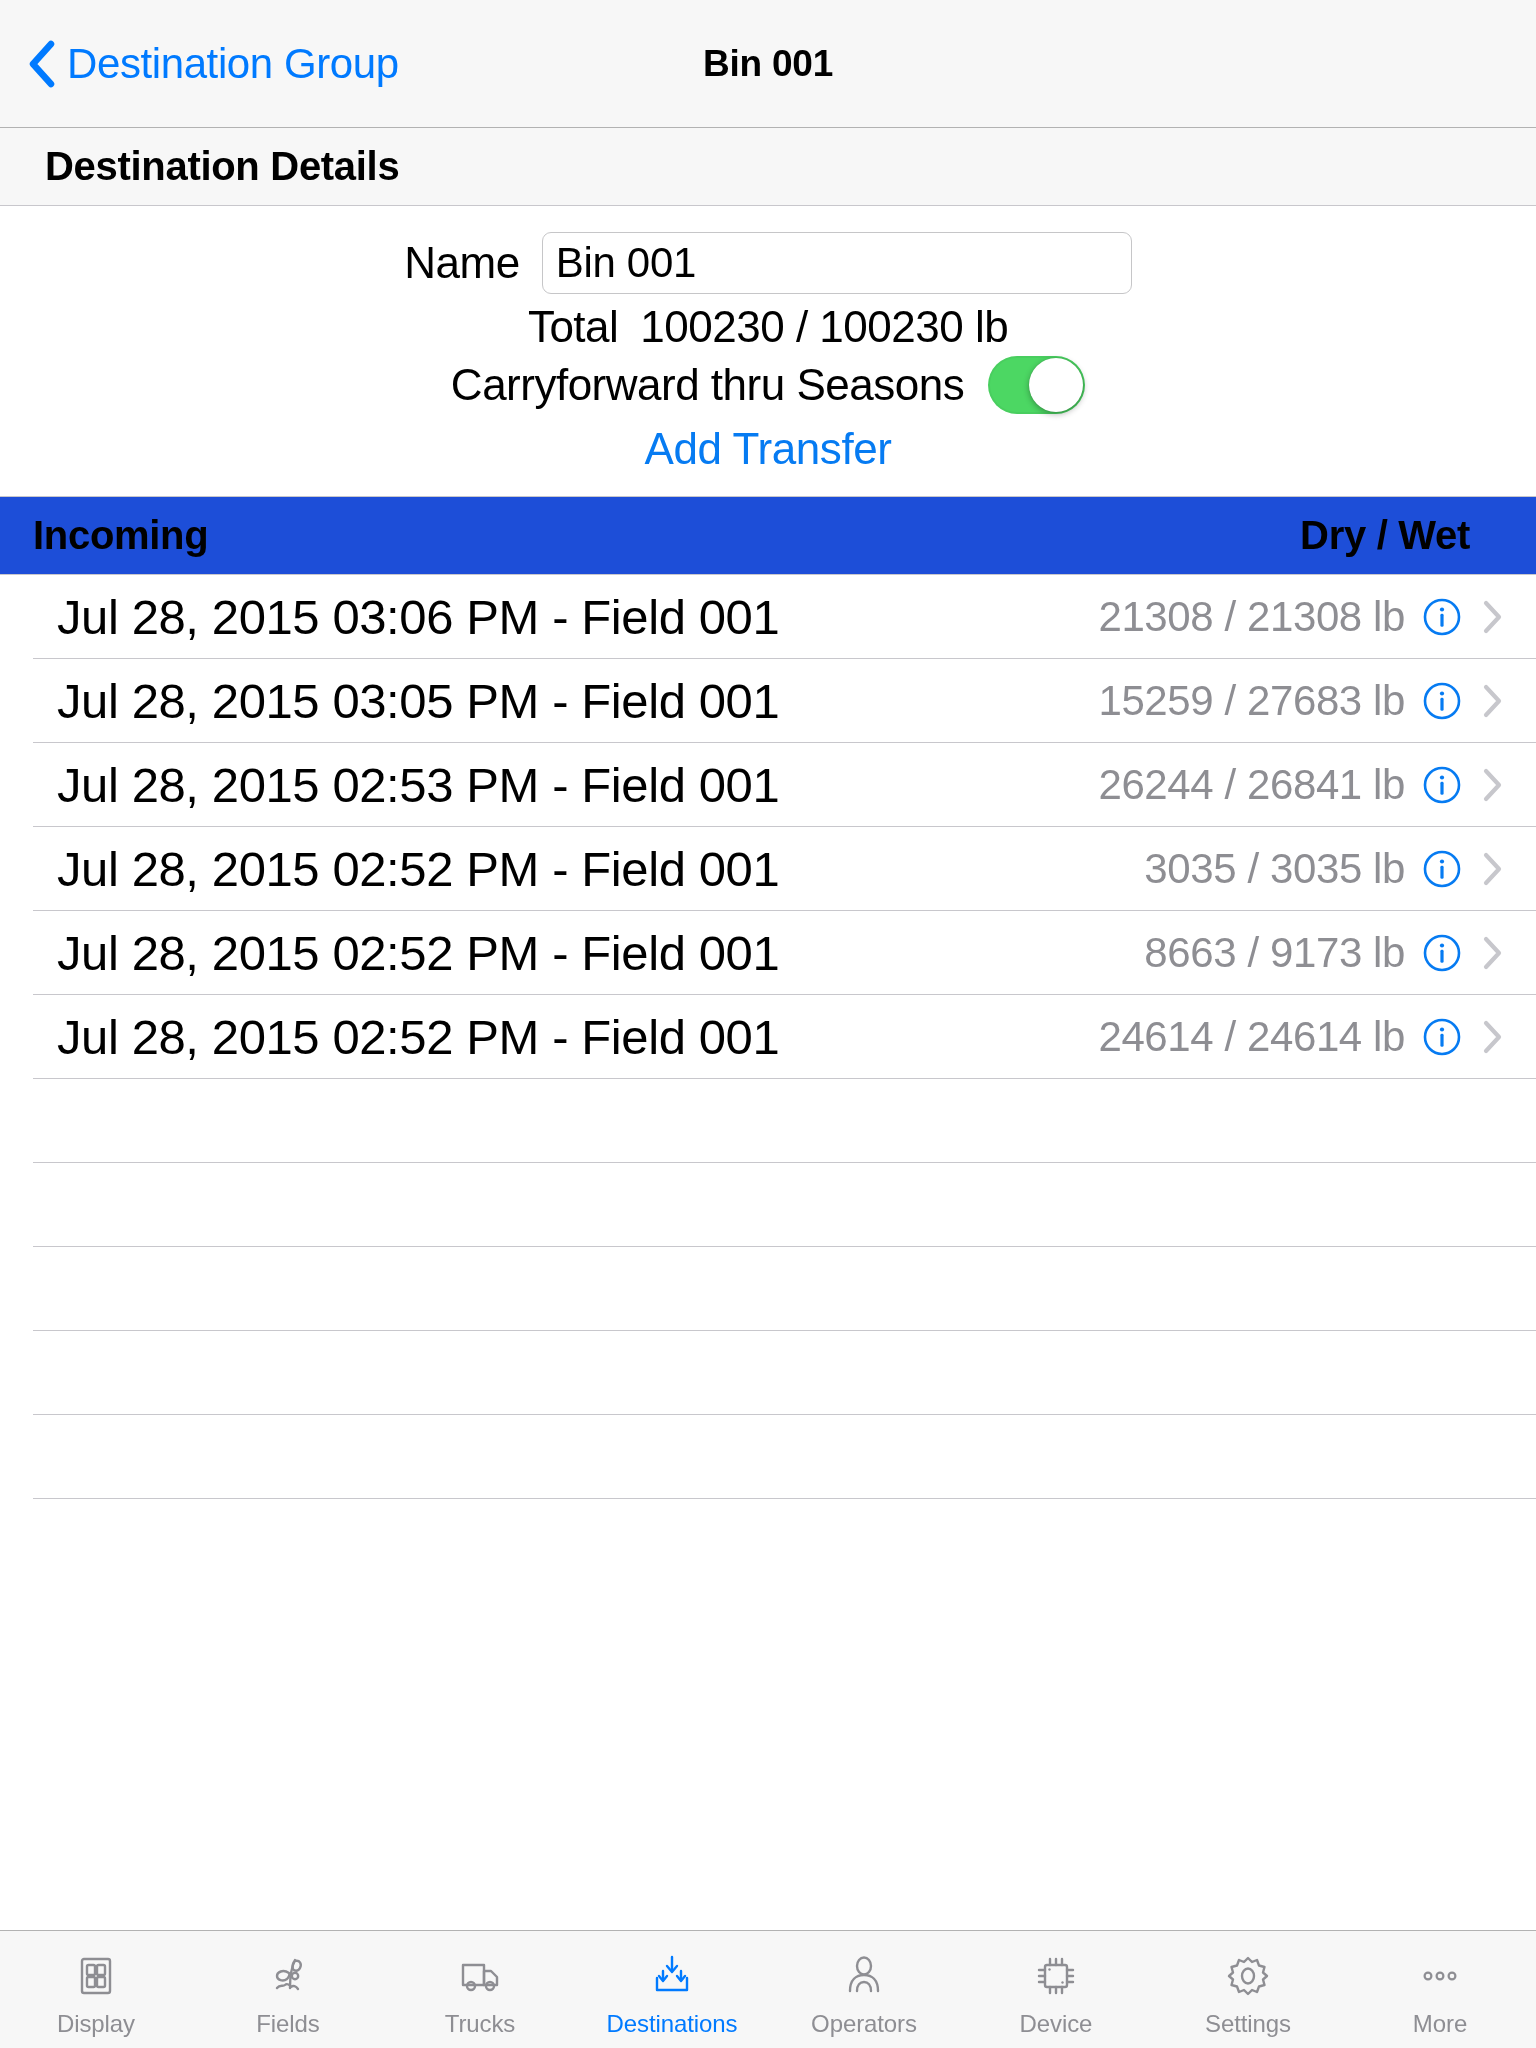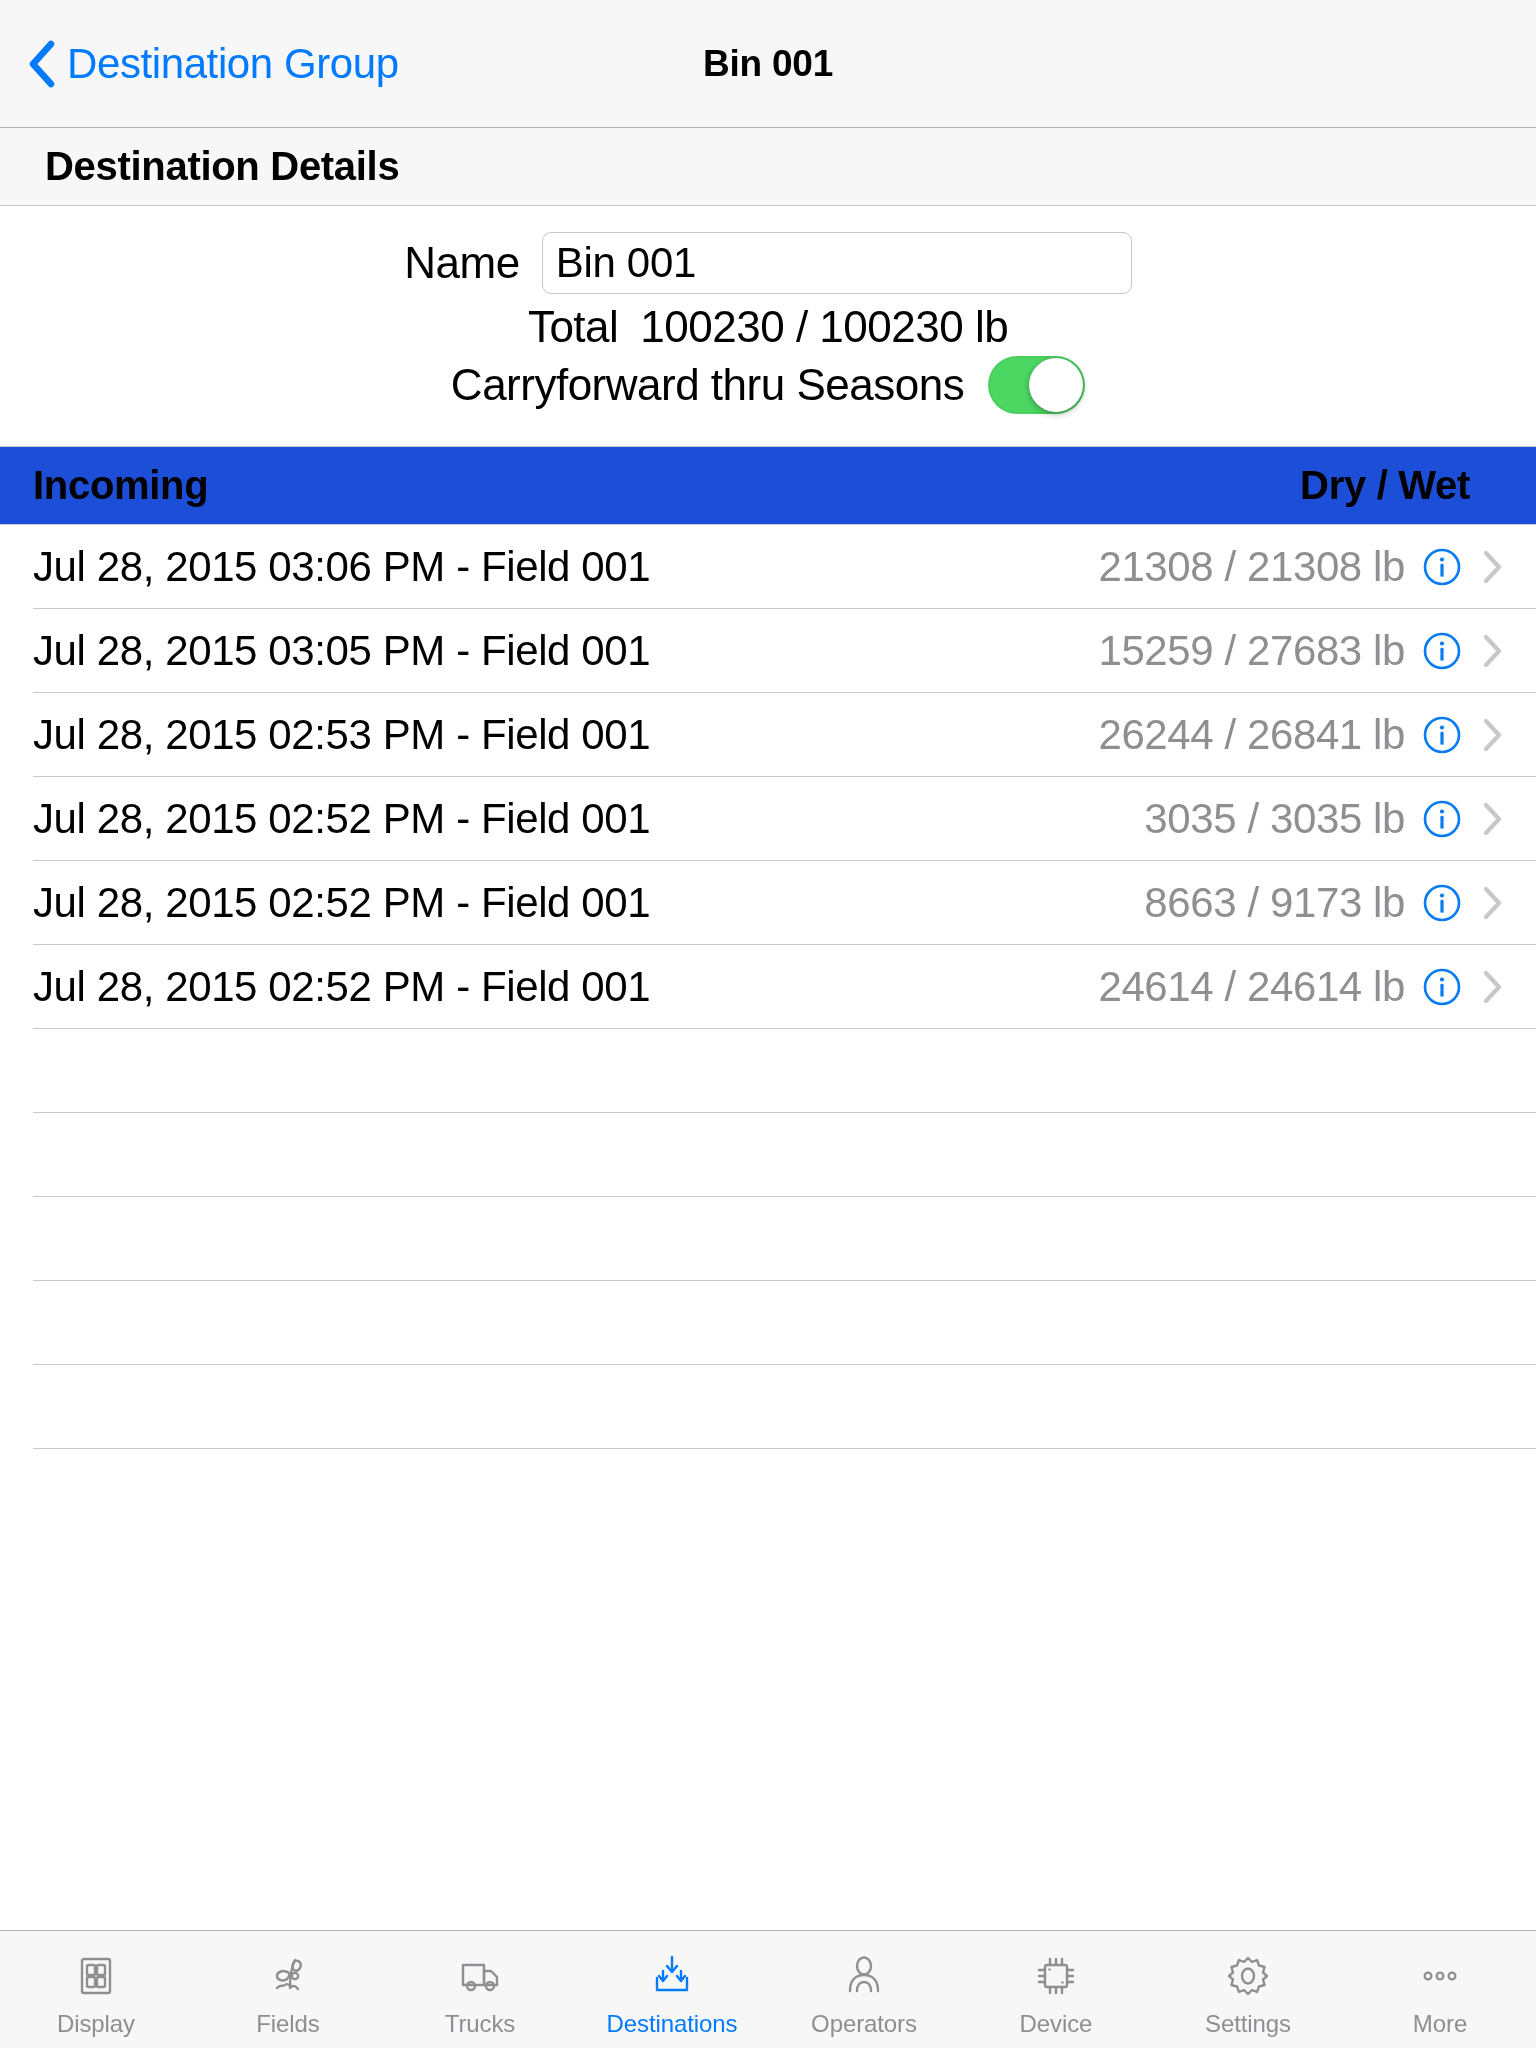--- a/index.html
+++ b/index.html
@@ -86,21 +86,21 @@
   .list-header span { font-size: 40px; font-weight: bold; color: #000; letter-spacing: -0.3px; }
 
   
   .list { background: #fff; flex: 1 1 auto; overflow: hidden; }
   .list-row {
     height: 84px; display: flex; align-items: center;
     border-bottom: 1px solid #c8c7cc;
     margin-left: 33px; padding-right: 33px;
     cursor: pointer;
   }
-  .list-row .label { font-size: 42px; color: #000; letter-spacing: -0.4px; flex: 1 1 auto; white-space: nowrap; }
+  .list-row .label { font-size: 49px; color: #000; letter-spacing: -0.4px; flex: 1 1 auto; white-space: nowrap; margin-left: 24px; }
   .list-row .value { font-size: 42px; color: #8e8e93; letter-spacing: -0.4px; margin-right: 18px; white-space: nowrap; }
   .info-icon { width: 38px; height: 38px; flex: 0 0 38px; margin-right: 22px; }
   .disclosure { width: 20px; height: 34px; flex: 0 0 20px; }
   .list-row.empty { height: 84px; border-bottom: 1px solid #c8c7cc; }
 
   
   .tabbar {
     height: 118px; flex: 0 0 118px;
     background: #f7f7f7; border-top: 1px solid #b2b2b2;
     display: flex; align-items: stretch;
@@ -147,20 +147,23 @@
       <span class="total-value">100230 / 100230 lb</span>
     </div>
 
     <div class="detail-row row-toggle">
       <span class="field-label toggle-label">Carryforward thru Seasons</span>
       <div class="switch">
         <div class="knob"></div>
       </div>
     </div>
 
+    <div class="detail-row row-add">
+      <span class="add-transfer">Add Transfer</span>
+    </div>
   </div>
 
   <div class="list-header">
     <span>Incoming</span>
     <span>Dry / Wet</span>
   </div>
 
   <div class="list" id="incoming-list">
       <div class="list-row">
         <span class="label">Jul 28, 2015 03:06 PM - Field 001</span>

